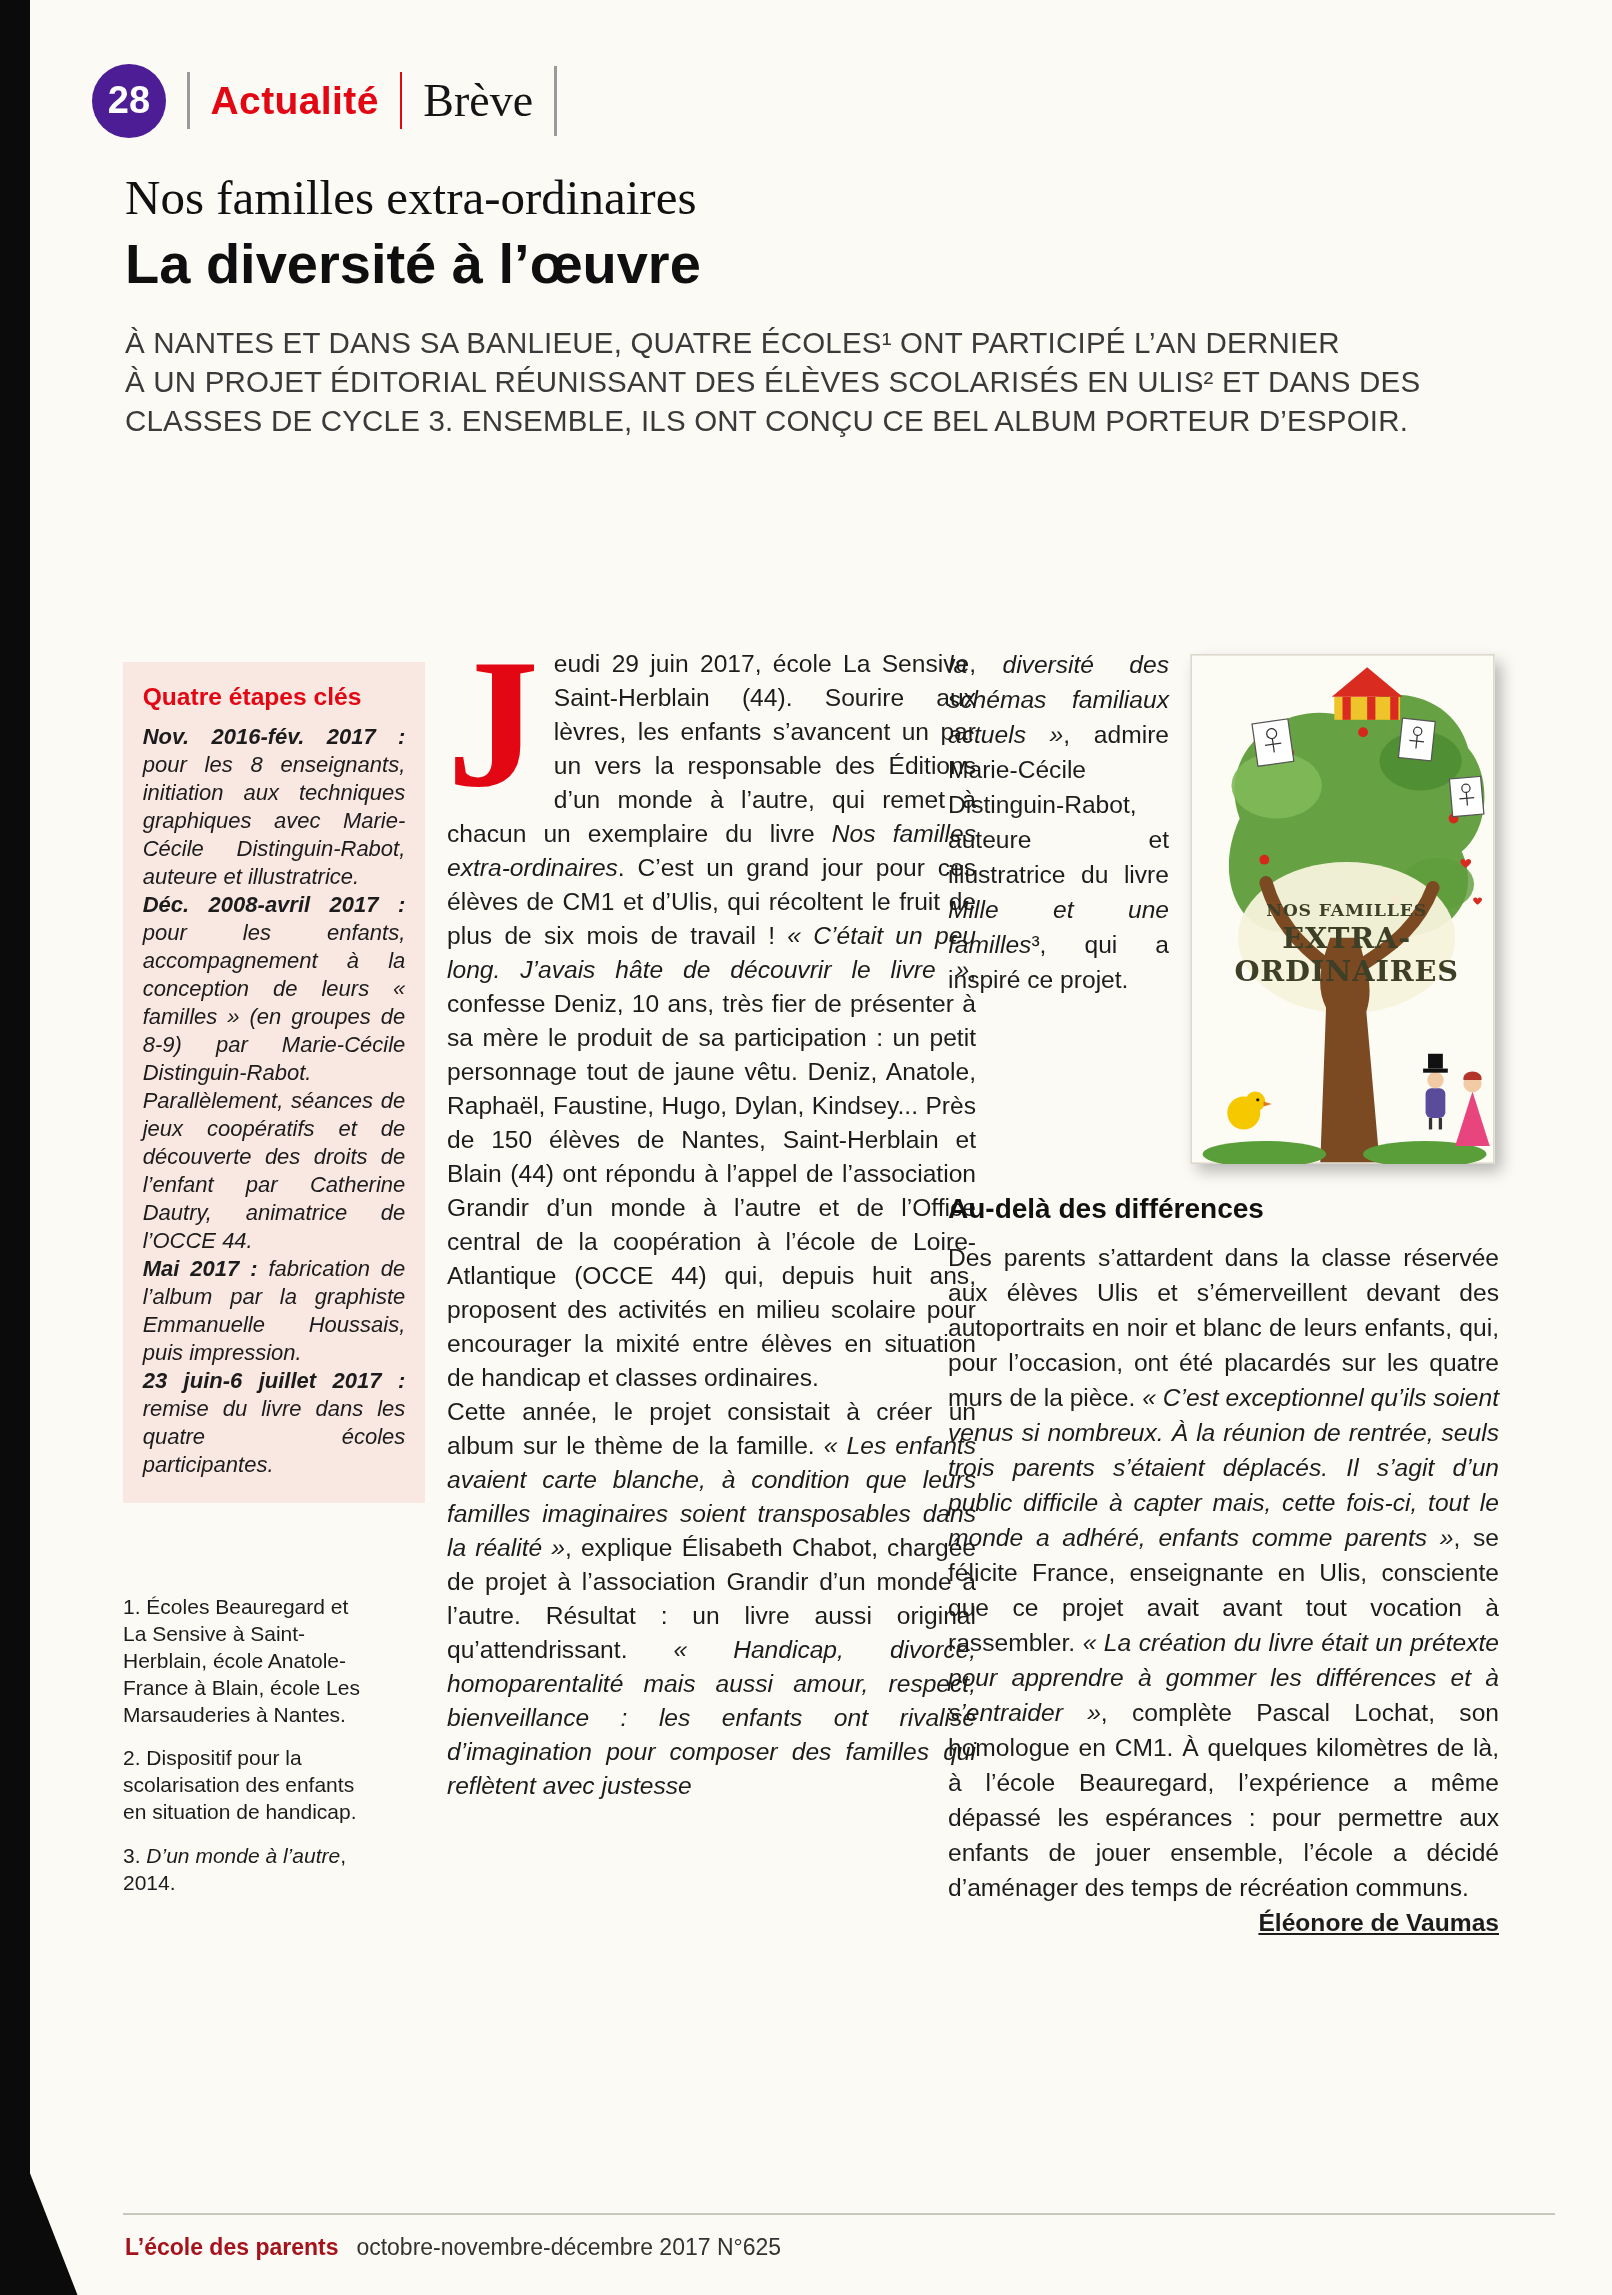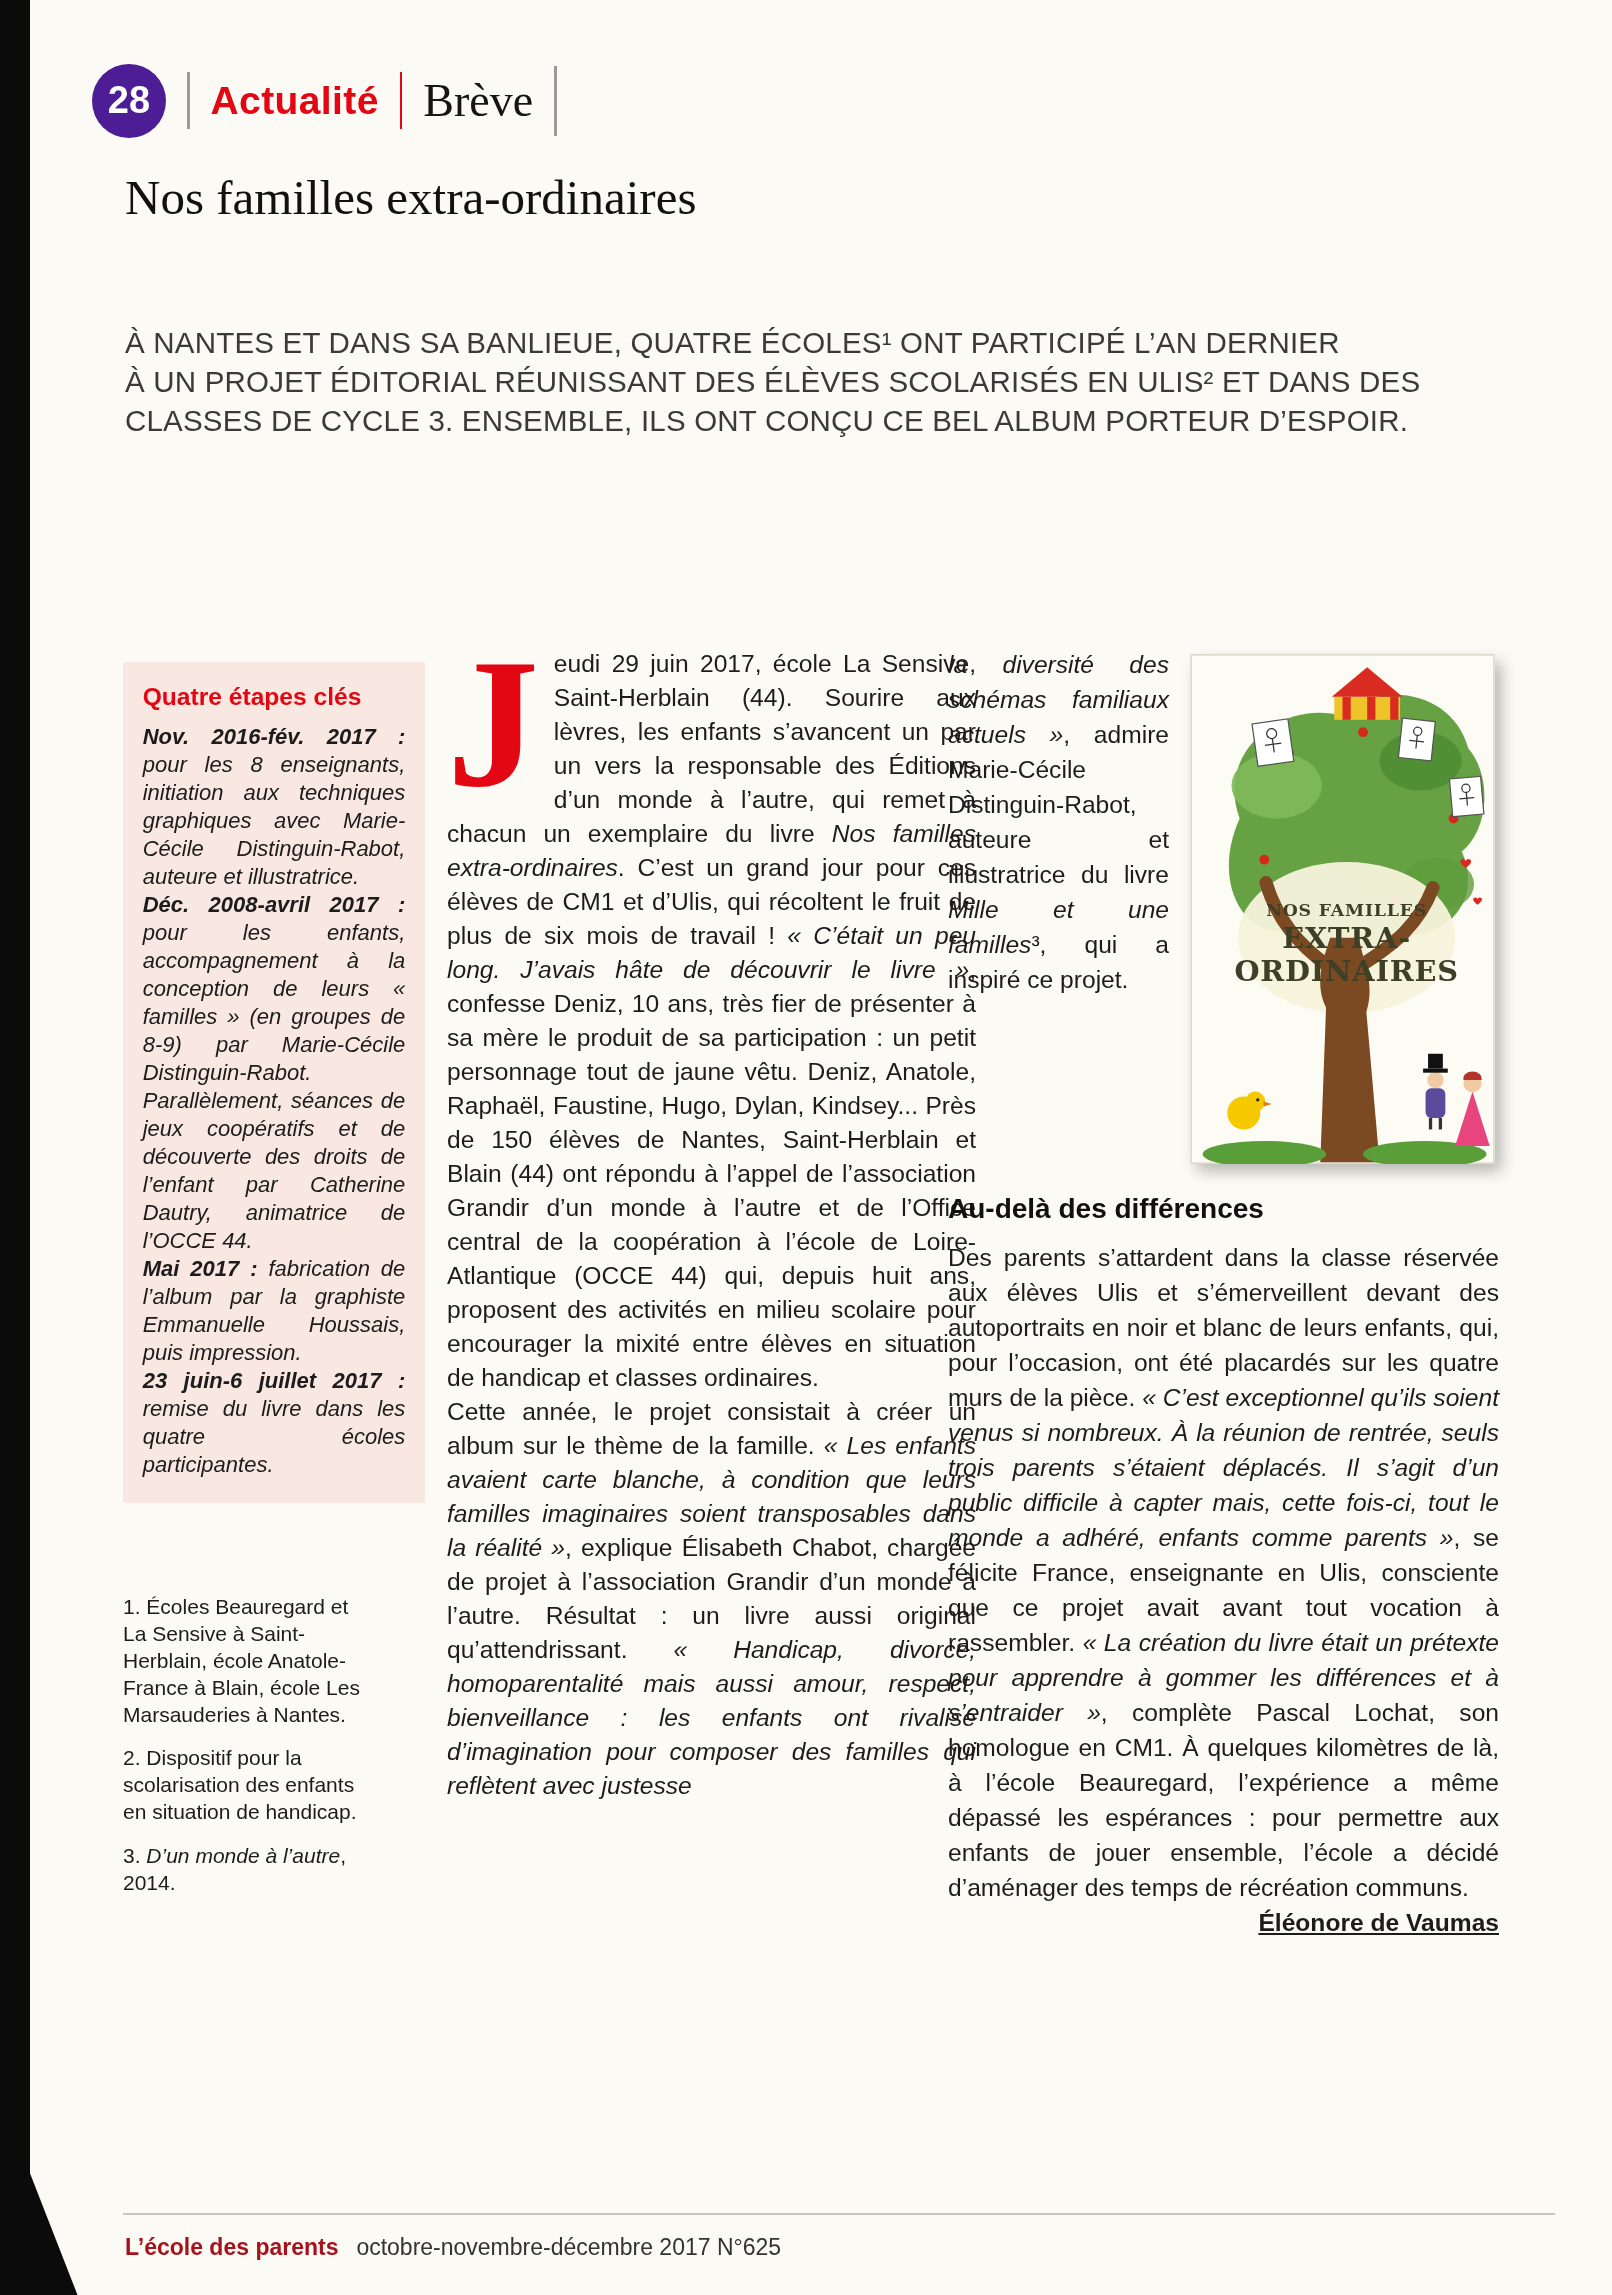--- a/index.html
+++ b/index.html
@@ -68,20 +68,21 @@
     </div>
     <div class="vrule"></div>
     <div class="section">Actualité</div>
     <div class="vrule red"></div>
     <div class="subsection">Brève</div>
     <div class="vrule tall"></div>
   </header>
 
   <div class="titles">
     <h2 class="kicker">Nos familles extra-ordinaires</h2>
+    <h1 class="title">La diversité à l’œuvre</h1>
   </div>
   <p class="standfirst">À NANTES ET DANS SA BANLIEUE, QUATRE ÉCOLES¹ ONT PARTICIPÉ L’AN DERNIER
 À UN PROJET ÉDITORIAL RÉUNISSANT DES ÉLÈVES SCOLARISÉS EN ULIS² ET DANS DES
 CLASSES DE CYCLE 3. ENSEMBLE, ILS ONT CONÇU CE BEL ALBUM PORTEUR D’ESPOIR.</p>
 
   <aside class="col-left">
     <div class="keybox">
       <h3 class="keybox-title">Quatre étapes clés</h3>
       <div class="keybox-body">
           <p class="para"><span class="seg-bi">Nov. 2016-fév. 2017 : </span><span class="seg-i">pour les 8 enseignants, initiation aux techniques graphiques avec Marie-Cécile Distinguin-Rabot, auteure et illustratrice.</span></p>

